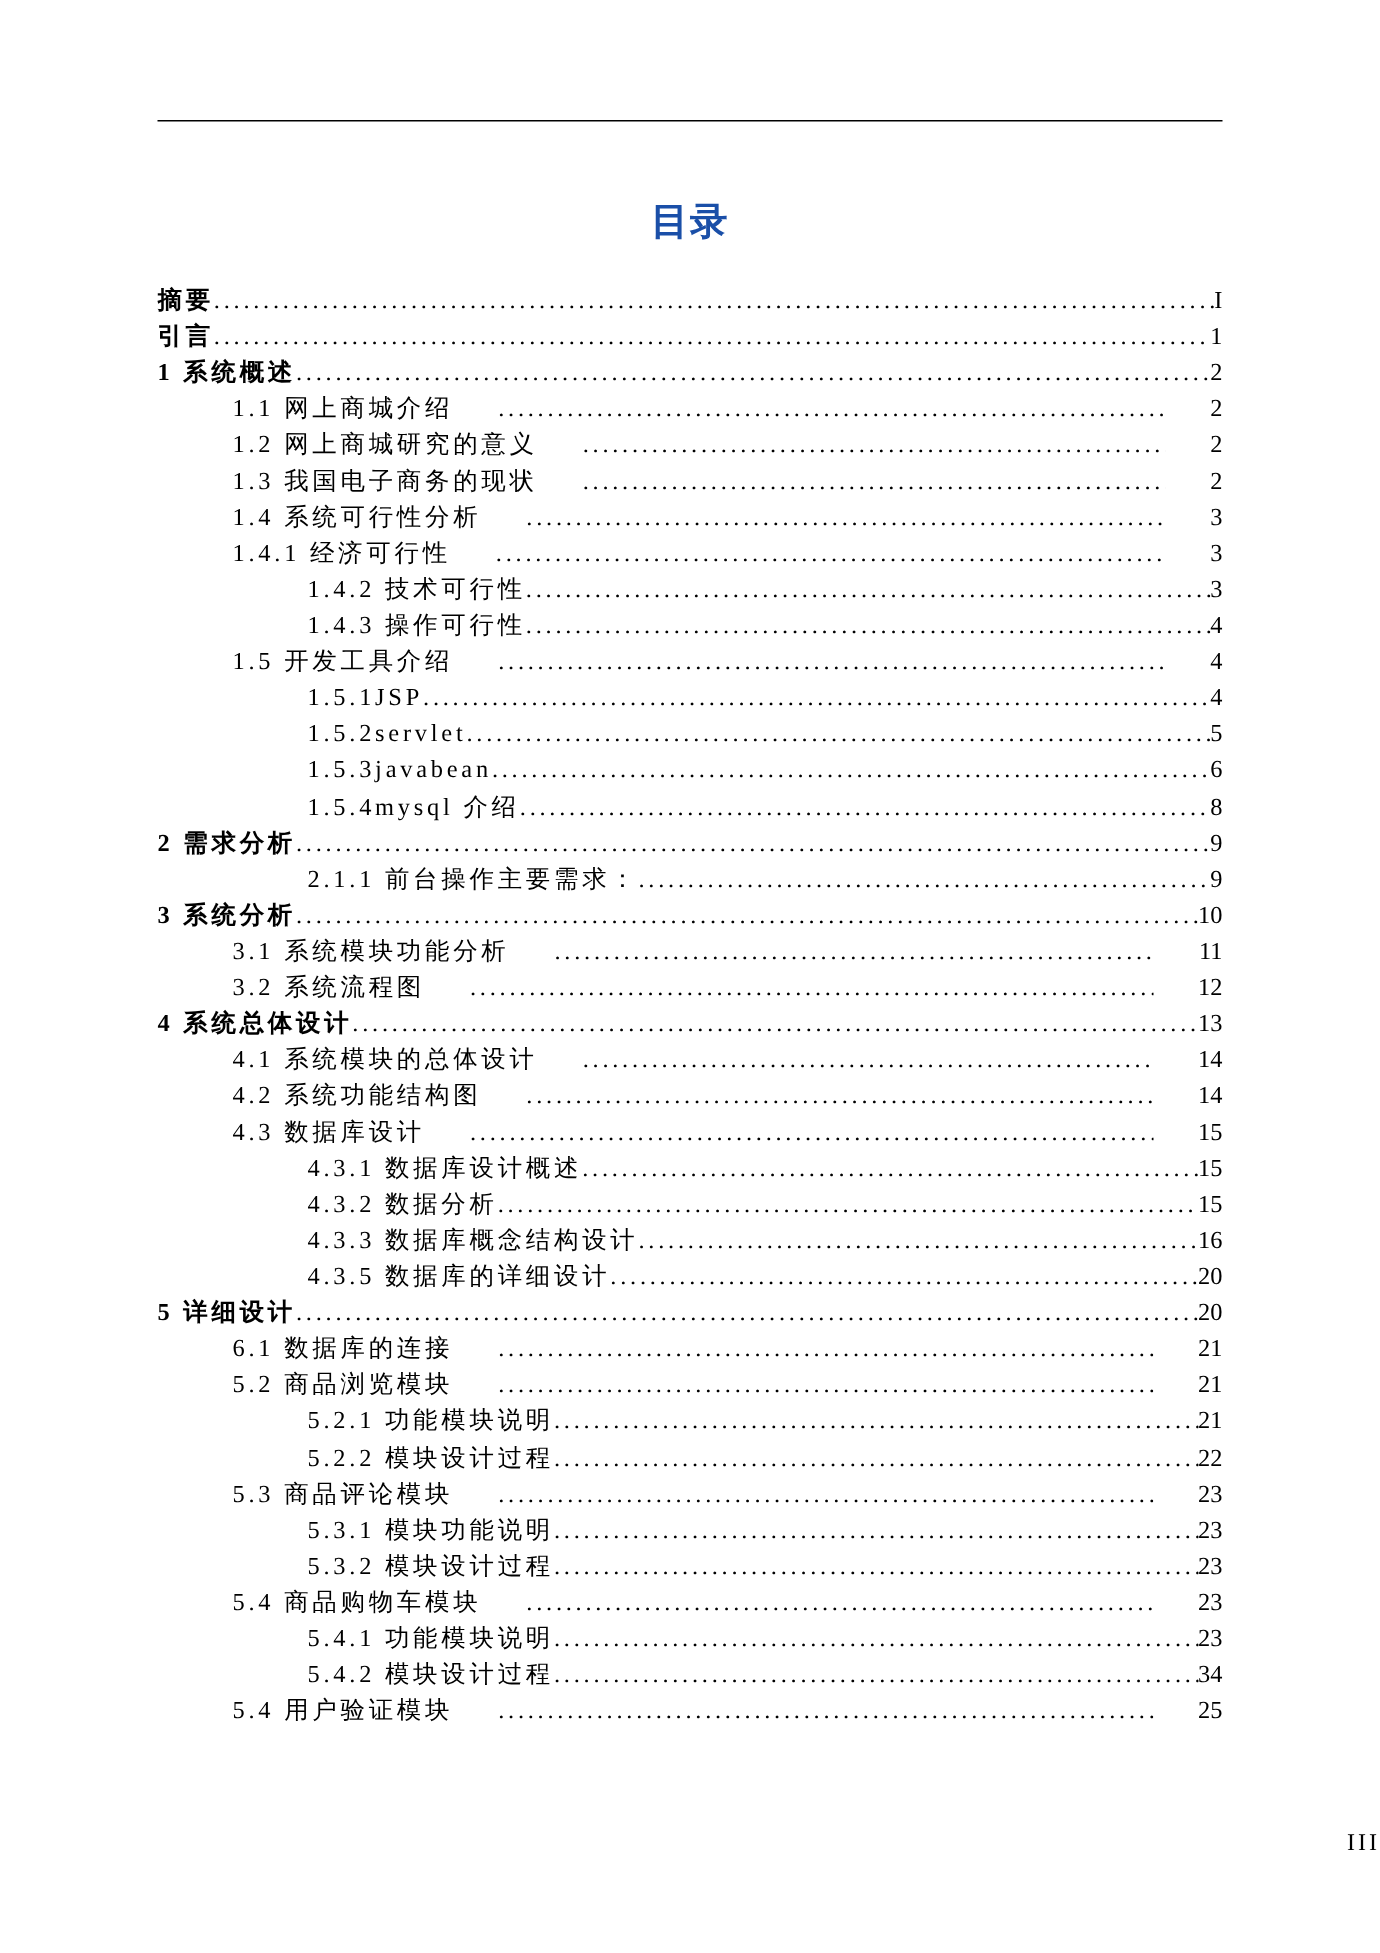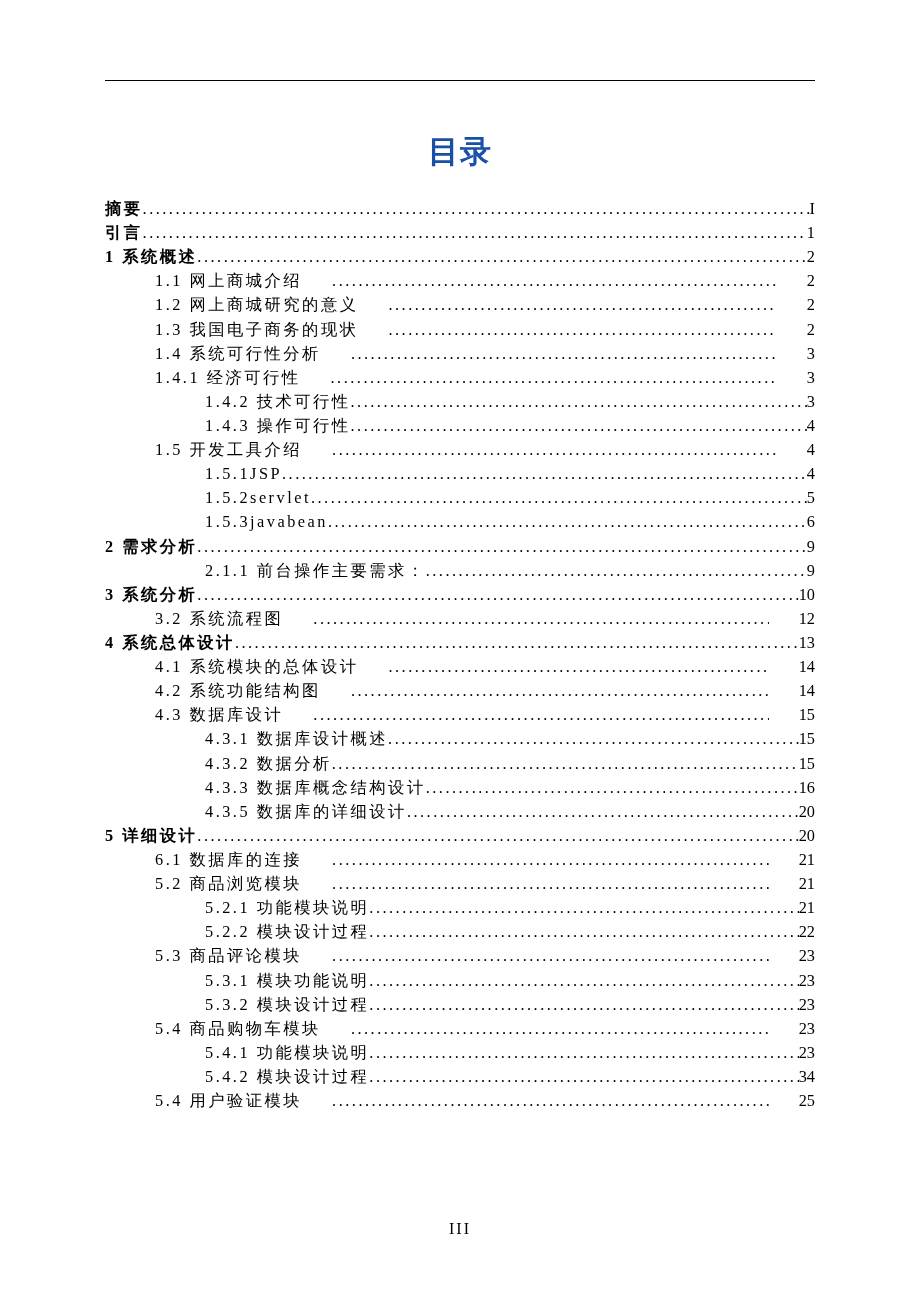--- a/index.html
+++ b/index.html
@@ -17,21 +17,21 @@
     .page {
       padding: 80px 105px 60px 105px;
     }
     .rule {
       border-top: 1.5px solid #000;
       margin-bottom: 50px;
     }
     .title {
       text-align: center;
       color: #1a4fa8;
-      font-size: 31px;
+      font-size: 25px;
       font-weight: bold;
       letter-spacing: 1px;
       margin-bottom: 24px;
       font-family: "SimHei", "黑体", sans-serif;
     }
     .toc {
       font-size: 16.3px;
       line-height: 1.48;
       color: #000;
     }
@@ -62,21 +62,21 @@
       letter-spacing: 0;
     }
     .l0 { padding-left: 0; }
     .l1 { padding-left: 50px; gap: 30px; }
     .l2 { padding-left: 100px; font-family: Liberation Serif, serif; }
     .footer {
       position: absolute;
       bottom: 64px;
       left: 0;
       right: 0;
-      text-align: center;
+      text-align: right;
       font-size: 16px;
       letter-spacing: 2px;
     }
   </style>
 </head>
 <body>
 
 <div class="page">
   <div class="rule"></div>
   <h1 class="title">目录</h1>
@@ -144,34 +144,44 @@
       <div class="entry l2">
         <span class="lbl">1.5.2servlet</span>
         <span class="dots"></span>
         <span class="pg">5</span>
       </div>
       <div class="entry l2">
         <span class="lbl">1.5.3javabean</span>
         <span class="dots"></span>
         <span class="pg">6</span>
       </div>
+      <div class="entry l2">
+        <span class="lbl">1.5.4mysql 介绍</span>
+        <span class="dots"></span>
+        <span class="pg">8</span>
+      </div>
       <div class="entry l0">
         <span class="lbl lbl-top">2 需求分析</span>
         <span class="dots"></span>
         <span class="pg">9</span>
       </div>
       <div class="entry l2">
         <span class="lbl">2.1.1 前台操作主要需求：</span>
         <span class="dots"></span>
         <span class="pg">9</span>
       </div>
       <div class="entry l0">
         <span class="lbl lbl-top">3 系统分析</span>
         <span class="dots"></span>
         <span class="pg">10</span>
+      </div>
+      <div class="entry l1">
+        <span class="lbl">3.1 系统模块功能分析</span>
+        <span class="dots"></span>
+        <span class="pg">11</span>
       </div>
       <div class="entry l1">
         <span class="lbl">3.2 系统流程图</span>
         <span class="dots"></span>
         <span class="pg">12</span>
       </div>
       <div class="entry l0">
         <span class="lbl lbl-top">4 系统总体设计</span>
         <span class="dots"></span>
         <span class="pg">13</span>

